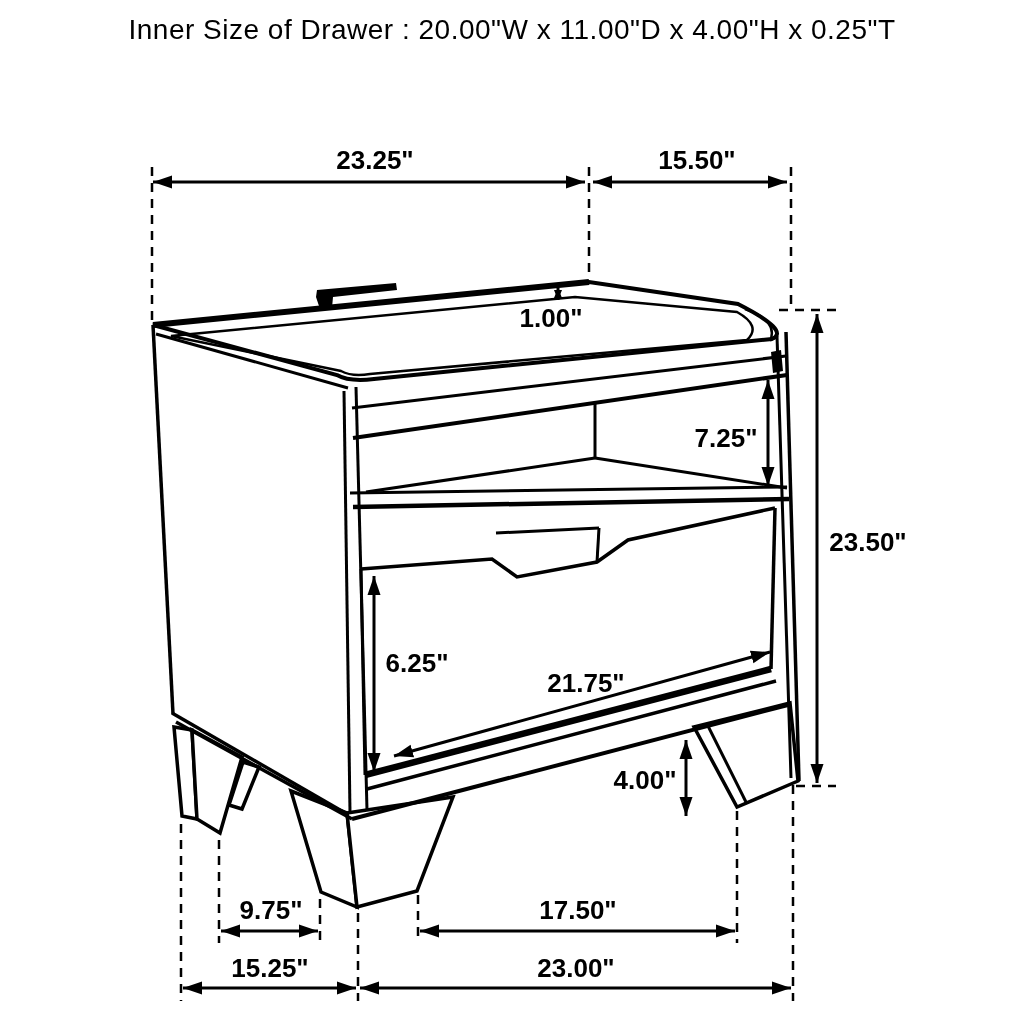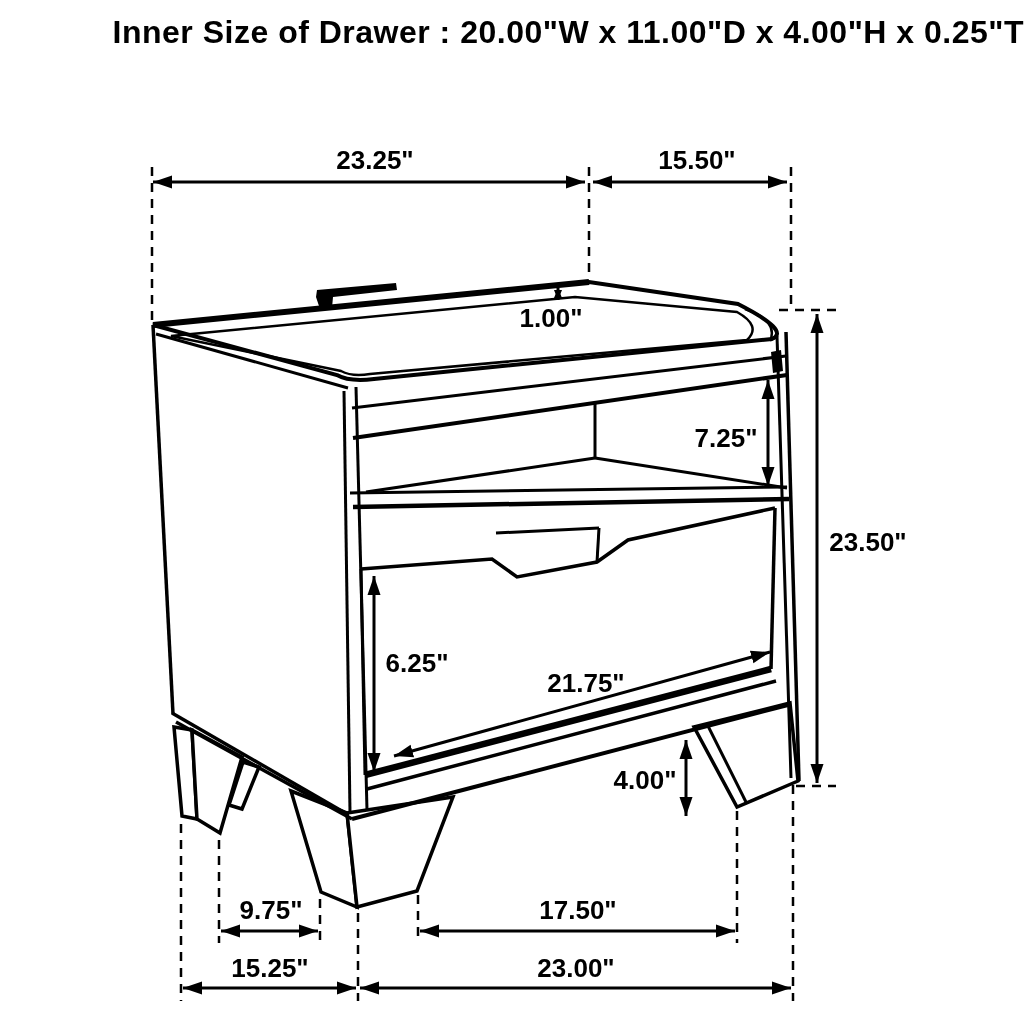--- a/index.html
+++ b/index.html
@@ -15,23 +15,23 @@
     position: relative;
     width: 1024px;
     height: 1024px;
     background: #ffffff;
   }
   .title {
     position: absolute;
     top: 14px;
     left: 0;
     width: 1024px;
-    text-align: right;
-    font-size: 32px;
-    font-weight: bold;
+    text-align: center;
+    font-size: 28px;
+    font-weight: normal;
     color: #000000;
     letter-spacing: 0.5px;
     white-space: nowrap;
   }
   svg { position: absolute; top: 0; left: 0; }
   .dim-label {
     font-family: "Liberation Sans", sans-serif;
     font-size: 26px;
     font-weight: bold;
     fill: #000000;

